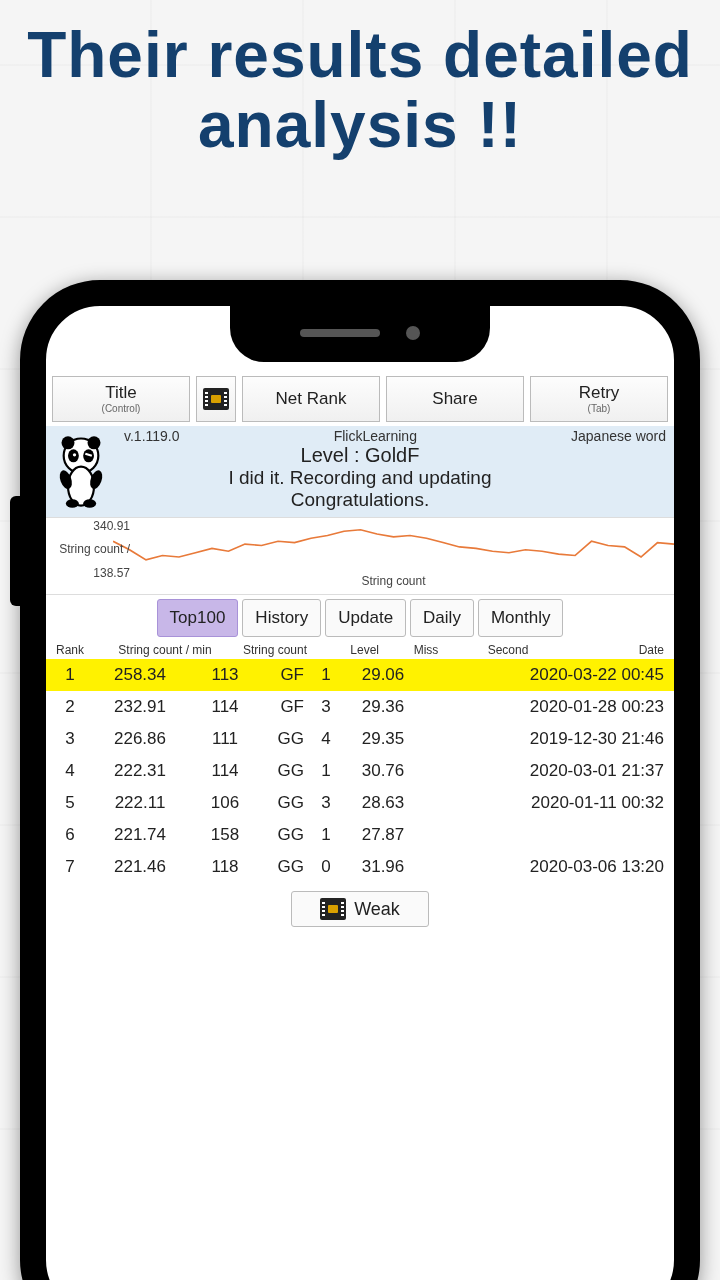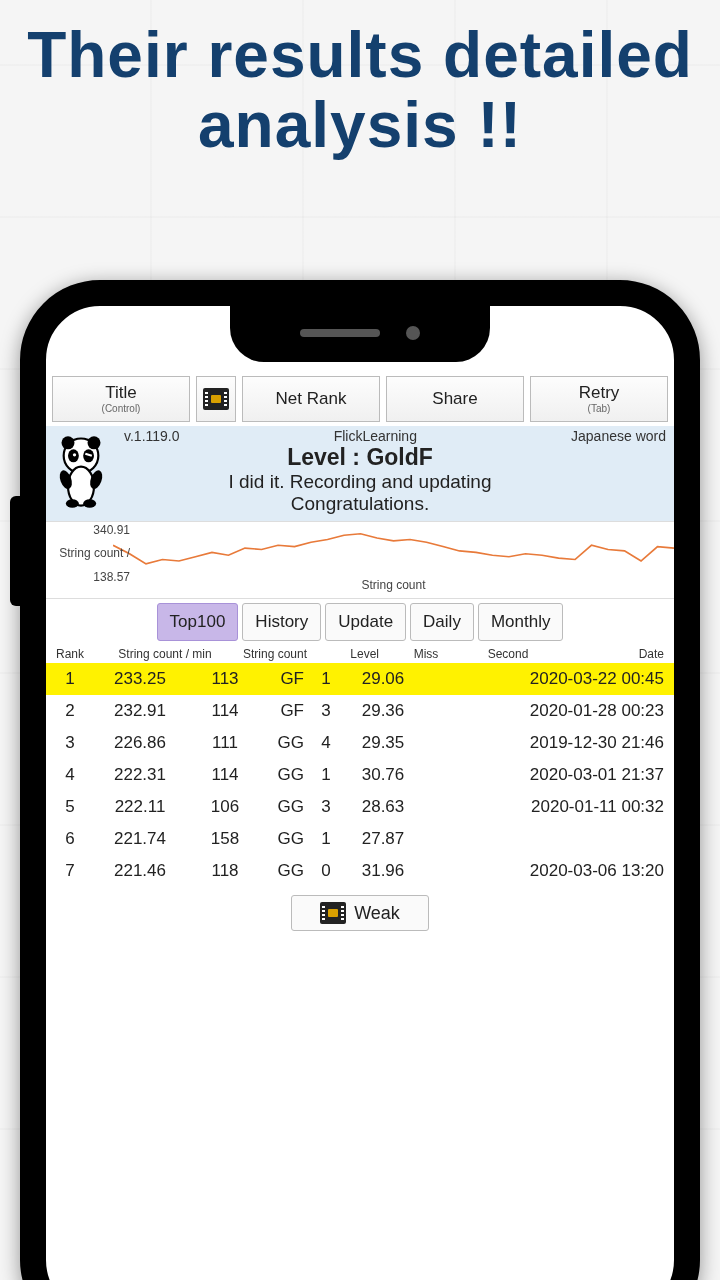--- a/index.html
+++ b/index.html
@@ -109,21 +109,21 @@
   .film-icon::before { left: 2px; }
   .film-icon::after { right: 2px; }
   .film-icon .dot { position:absolute; left:50%; top:50%; transform:translate(-50%,-50%); width:10px; height:8px; background:#d9a000; border-radius:1px;}
   .banner {
     background: #e0ecf6;
     padding: 2px 8px 6px;
     text-align: center;
     position: relative;
   }
   .banner .row1 { display:flex; justify-content:space-between; font-size:14px; color:#333; }
-  .banner .level { font-size: 23px; font-weight: bold; }
+  .banner .level { font-size: 20px; }
   .banner .msg { font-size: 19px; }
   .panda {
     position: absolute;
     left: 2px; top: 6px;
     width: 66px; height: 78px;
   }
   .panda svg { width:100%; height:100%; }
   .chart-area {
     position: relative;
     height: 78px;
@@ -265,21 +265,21 @@
         <div class="col-scm">String count / min</div>
         <div class="col-sc">String count</div>
         <div class="col-lvl">Level</div>
         <div class="col-miss">Miss</div>
         <div class="col-sec">Second</div>
         <div class="col-date">Date</div>
       </div>
       <div id="tbody">
           <div class="trow hl">
             <div class="col-rank">1</div>
-            <div class="col-scm">233.25</div>
+            <div class="col-scm">258.34</div>
             <div class="col-sc">113</div>
             <div class="col-lvl">GF</div>
             <div class="col-miss">1</div>
             <div class="col-sec">29.06</div>
             <div class="col-date">2020-03-22 00:45</div>
           </div>
           <div class="trow">
             <div class="col-rank">2</div>
             <div class="col-scm">232.91</div>
             <div class="col-sc">114</div>

